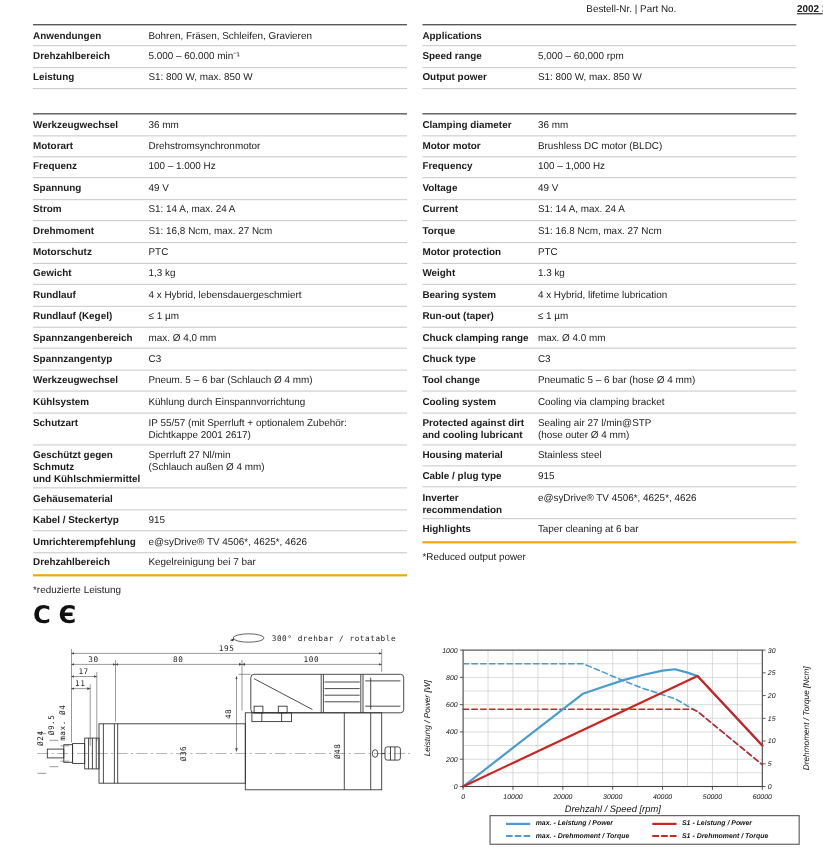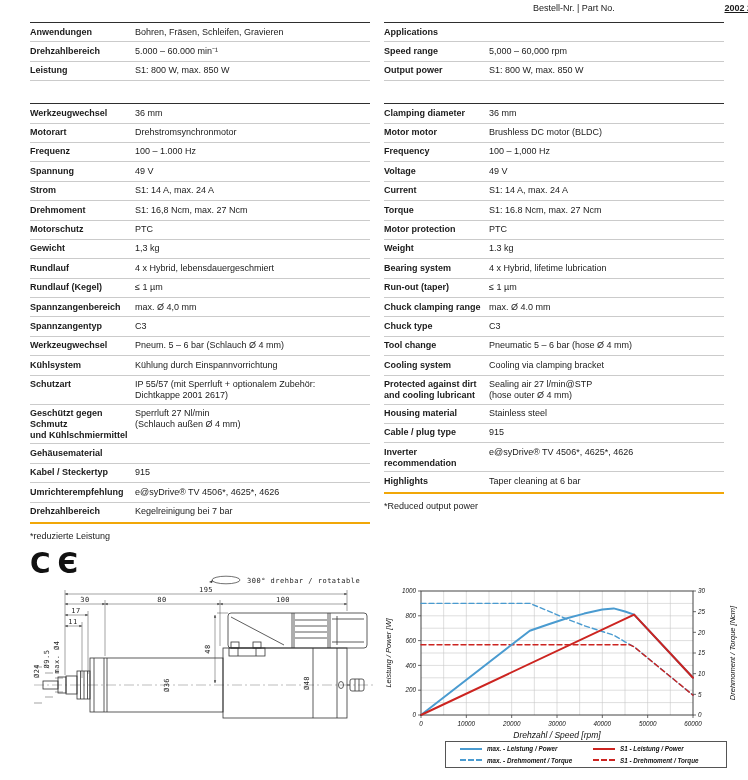--- a/index.html
+++ b/index.html
@@ -14,21 +14,21 @@
   .col-de{left:30px;} .col-en{left:384px;}
   .spec-section{border-top:1px solid #2e2e2e;}
   .section-b{margin-top:22px;border-bottom:2px solid #f1a708;}
   .spec-row{display:flex;min-height:19.4px;box-sizing:border-box;padding:3.5px 0 2.5px;
             border-bottom:1px solid #cbcbcb;font-size:9px;line-height:1.22;}
   .section-b .spec-row:last-child{border-bottom:none;}
   .spec-label{width:105px;flex:0 0 105px;font-weight:bold;white-space:pre-line;}
   .spec-value{flex:1;white-space:pre-line;}
   .footnote{margin-top:7px;font-size:9px;}
   .ce-mark{margin-top:6px;font-family:"DejaVu Sans",sans-serif;font-weight:bold;
-           font-size:28px;letter-spacing:7px;color:#111;}
+           font-size:22px;letter-spacing:7px;color:#111;}
   
   #drawing{position:absolute;left:28px;top:575px;}
   .dimtext{font-family:"DejaVu Sans Mono",monospace;font-size:7px;fill:#222;letter-spacing:0.5px;}
   
   #chart{position:absolute;left:383px;top:585px;width:365px;height:195px;font-style:italic;}
   .ticktext{font-family:"Liberation Sans",sans-serif;font-size:6.3px;fill:#111;}
   .axistitle{font-family:"Liberation Sans",sans-serif;font-size:7.5px;fill:#111;}
   .xtitle{font-size:8.5px;}
   #legend{position:absolute;left:62px;top:156px;width:282px;height:27px;border:1px solid #555;
           display:grid;grid-template-columns:1fr 1fr;align-items:center;padding:1px 0 1px 14px;

